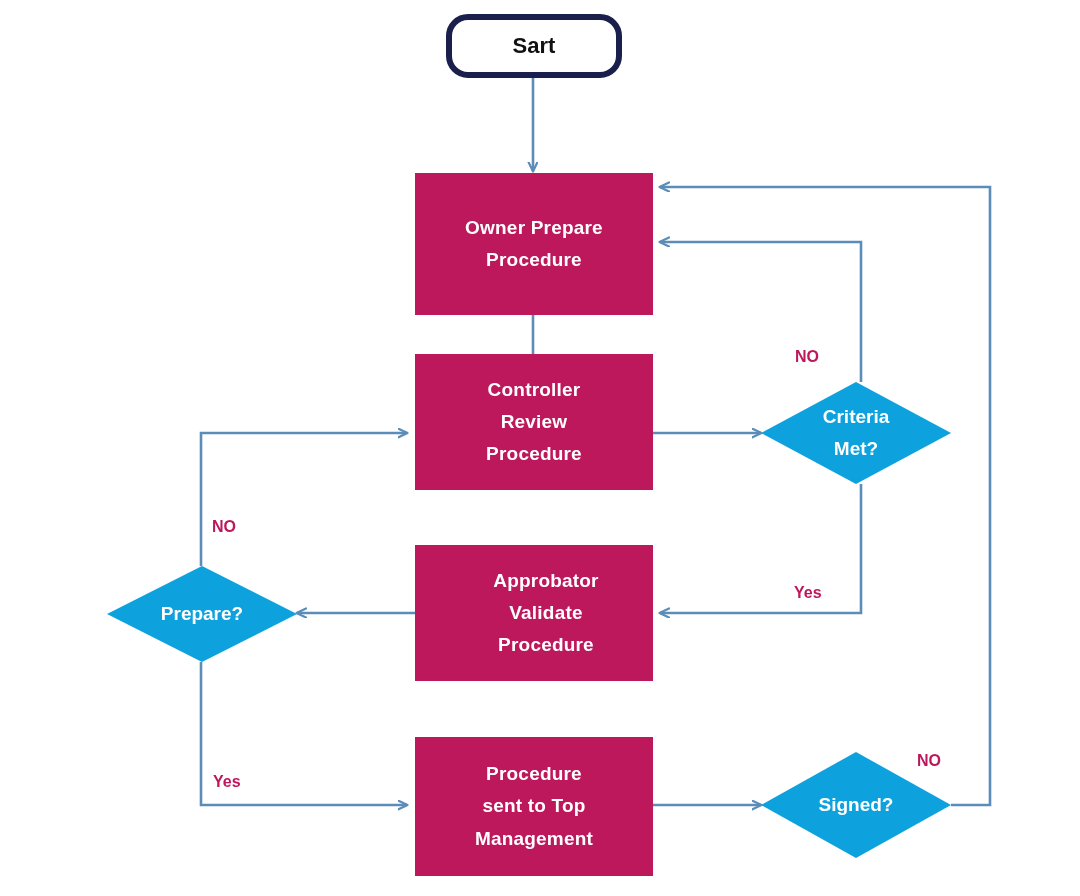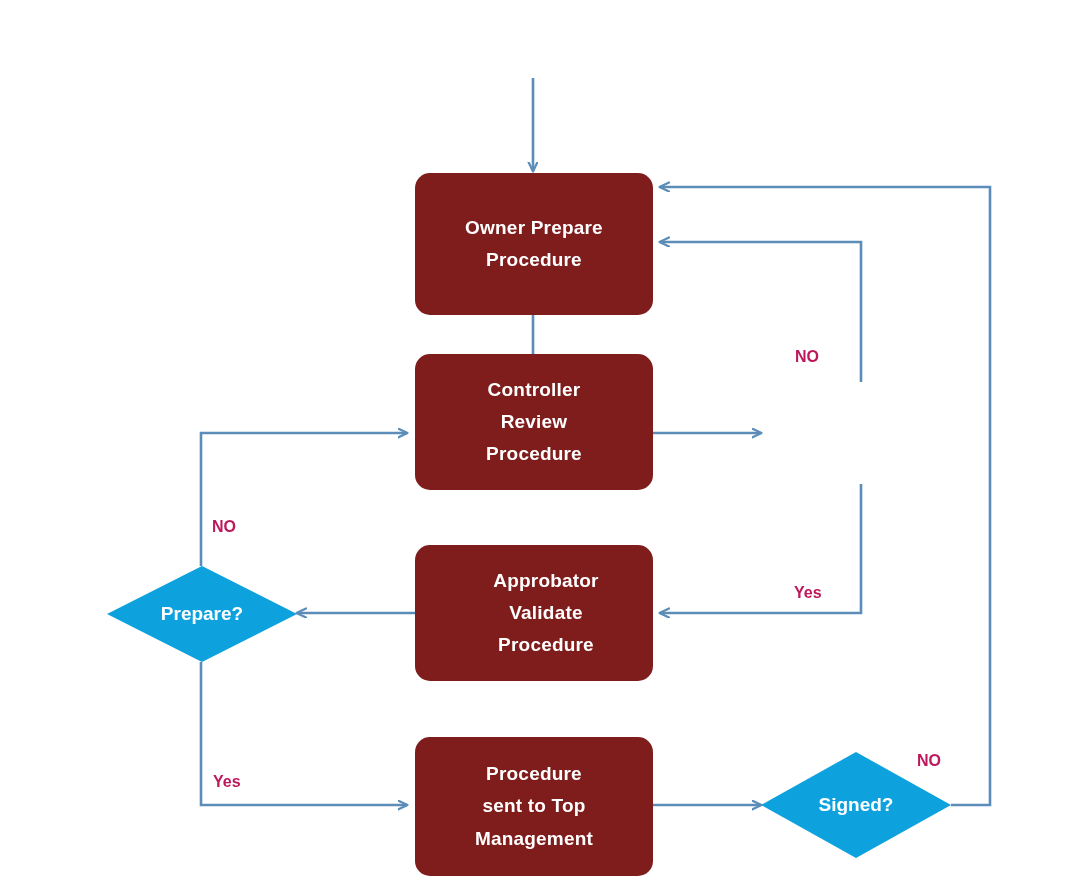--- a/index.html
+++ b/index.html
@@ -26,27 +26,26 @@
   }
   .node {
     position: absolute;
     display: flex;
     align-items: center;
     justify-content: center;
     text-align: center;
     box-sizing: border-box;
   }
   .proc {
-    background: #7f1d1d;
+    background: #be185d;
     color: #ffffff;
     font-weight: bold;
     font-size: 19px;
     line-height: 1.70;
     letter-spacing: 0.2px;
-    border-radius: 15px;
   }
   .start {
     background: #ffffff;
     border: 6px solid #1B1F4B;
     border-radius: 22px;
     color: #111111;
     font-weight: bold;
     font-size: 22px;
   }
   .dec-wrap {
@@ -111,36 +110,50 @@
       <path d="M201,566 L201,433 L407,433" marker-end="url(#ah)"></path>
 
       <path d="M201,662 L201,805 L407,805" marker-end="url(#ah)"></path>
 
       <path d="M653,805 L761,805" marker-end="url(#ah)"></path>
 
       <path d="M951,805 L990,805 L990,187 L660,187" marker-end="url(#ah)"></path>
     </g>
   </svg>
 
+  <div class="node start" style="left:446px; top:14px; width:176px; height:64px;">
+    <span>Sart</span>
+  </div>
 
   <div class="node proc" style="left:415px; top:173px; width:238px; height:142px;">
     <div>
       <div>Owner Prepare</div>
       <div>Procedure</div>
     </div>
   </div>
 
   <div class="node proc" style="left:415px; top:354px; width:238px; height:136px;">
     <div>
       <div>Controller</div>
       <div>Review</div>
       <div>Procedure</div>
     </div>
   </div>
 
+  <div class="dec-wrap" style="left:761px; top:382px; width:190px; height:102px;">
+    <svg width="190" height="102" viewBox="0 0 190 102" xmlns="http://www.w3.org/2000/svg">
+      <polygon points="95,0 190,51 95,102 0,51" fill="#0DA2DE"></polygon>
+    </svg>
+    <div class="dec-label">
+      <div>
+        <div>Criteria</div>
+        <div>Met?</div>
+      </div>
+    </div>
+  </div>
 
   <div class="node proc" style="left:415px; top:545px; width:238px; height:136px;padding-left:24px;">
     <div>
       <div>Approbator</div>
       <div>Validate</div>
       <div>Procedure</div>
     </div>
   </div>
 
   <div class="dec-wrap" style="left:107px; top:566px; width:190px; height:96px;">

